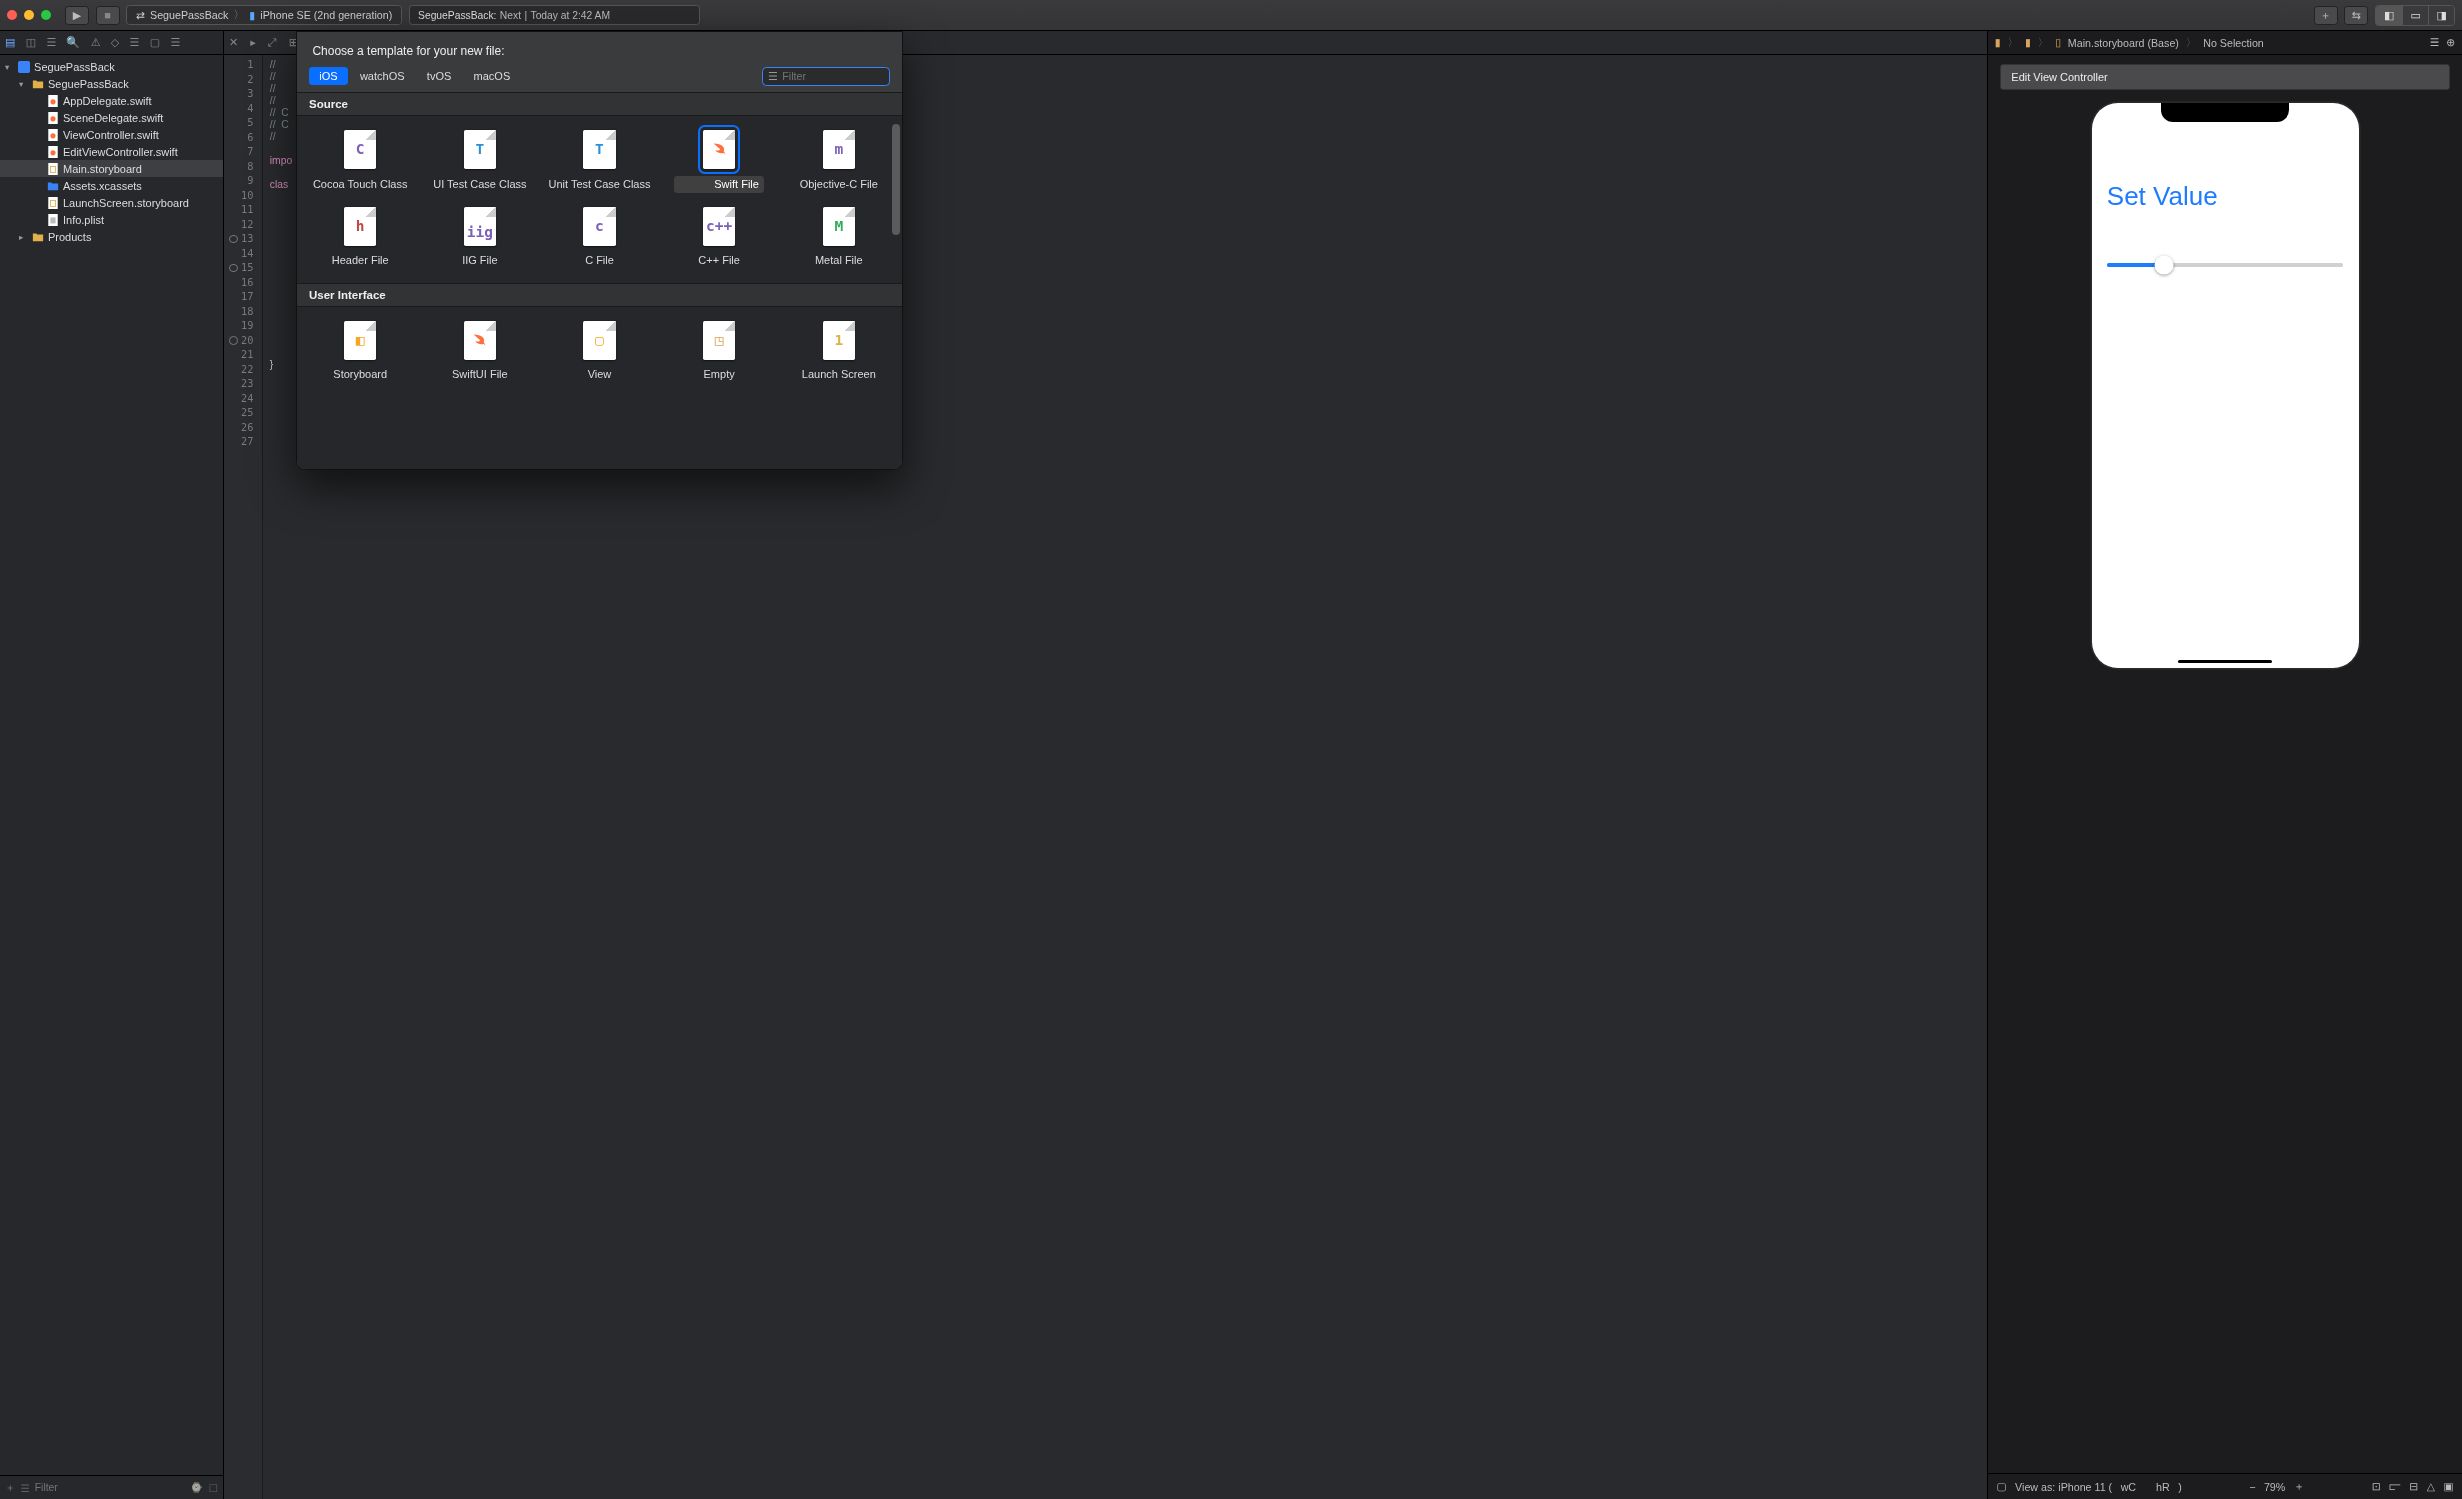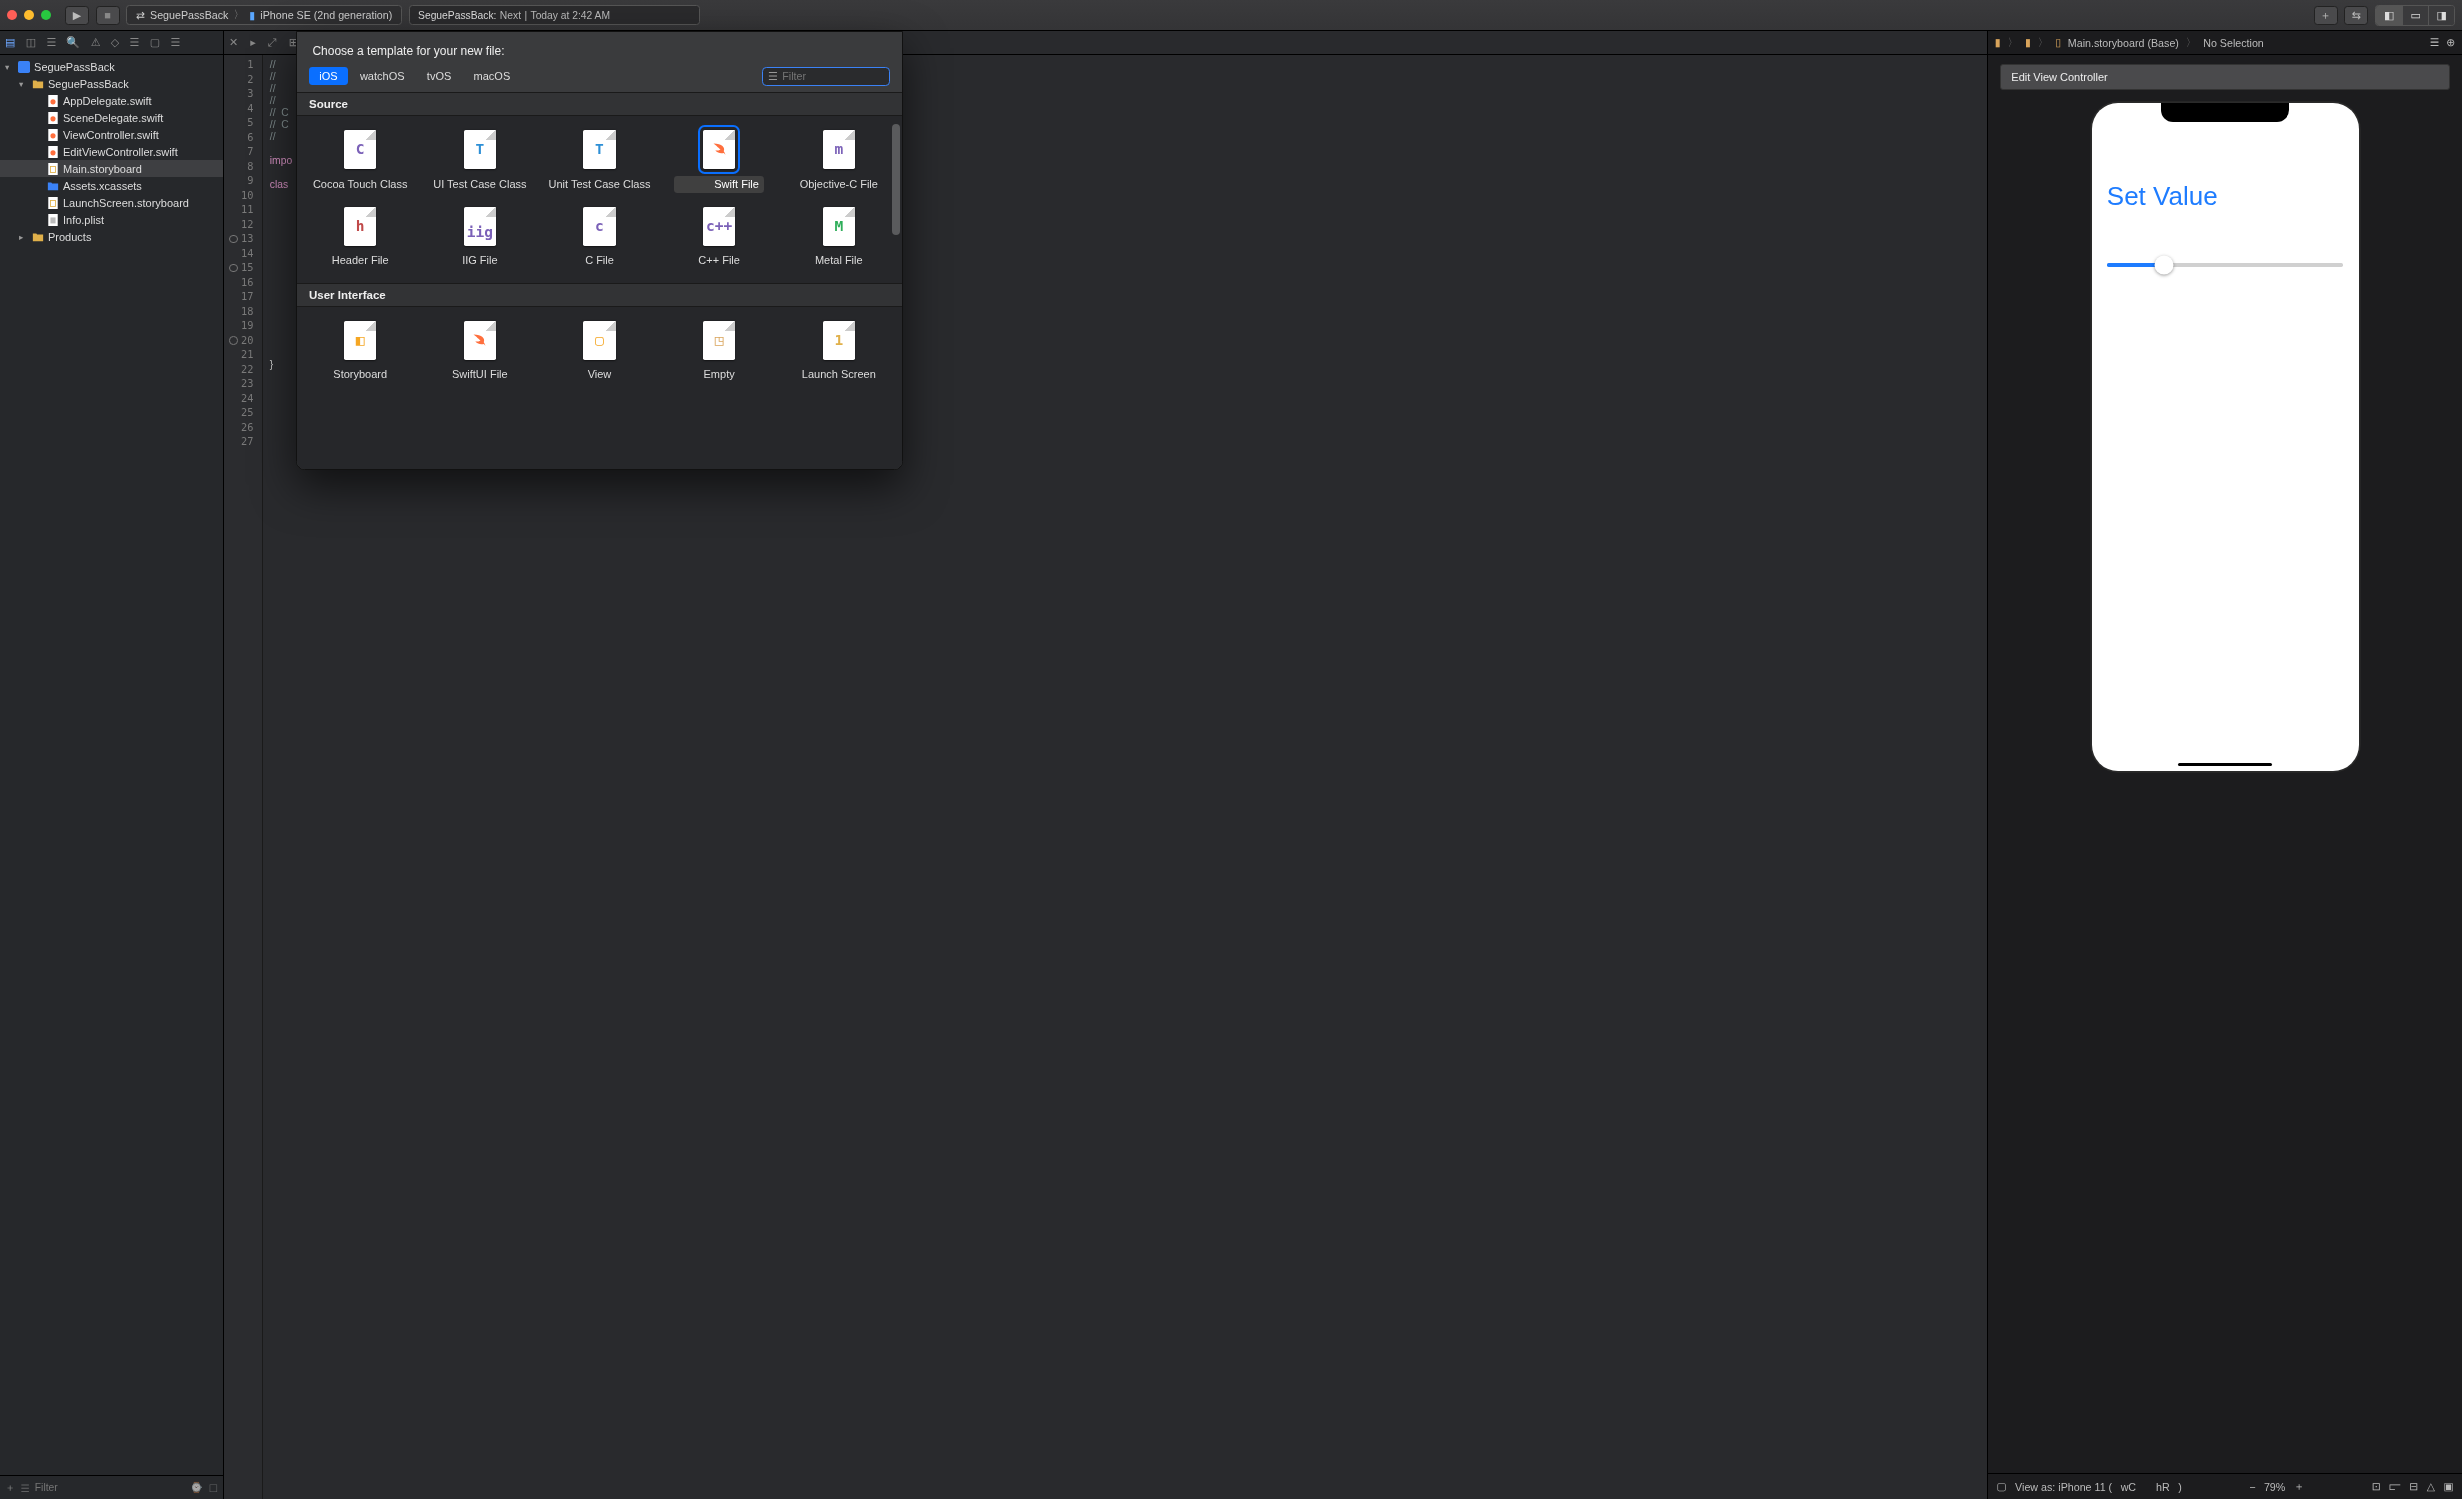--- a/index.html
+++ b/index.html
@@ -49,21 +49,21 @@
 .gutter .ln .bp { position:absolute; left:5.1px; top:2.6px; width:8.5px;height:8.5px;border-radius:50%; border:1.3px solid #777;}
 .code { flex:1; padding:3.4px 6.8px; font:10.3px Menlo, monospace; color:#ccc; white-space:pre;}
 .code .cm{ color:#7f8c8d;} .code .kw{color:#d38ebf;} .code .br{color:#ccc;}
 
 
 .ibcol { width: 475px; background:#1c1c1e; border-left:0.9px solid #000; display:flex; flex-direction:column; }
 .ib-jump { height:24px; border-bottom:0.9px solid #000; display:flex; align-items:center; padding:0 6.8px; gap:6.8px; font-size:10.7px; color:#bbb;}
 .ib-jump .ra { color:#666; }
 .ib-scene { height:26px; margin:8.5px 12px 0; background:#4a4a4c; border:0.9px solid #333; border-radius:3px; display:flex; align-items:center; padding:0 10.3px; font-size:11px; color:#eee;}
 .ib-canvas { flex:1; position:relative; display:flex; justify-content:center; padding:13.7px 0 5.1px 0;}
-.phone { width:267px; height:668px; background:#fff; border-radius:26px; position:relative; box-shadow:0 0 0 1.7px #2a2a2a;}
+.phone { width:267px; height:565px; background:#fff; border-radius:26px; position:relative; box-shadow:0 0 0 1.7px #2a2a2a;}
 .notch { position:absolute; top:0; left:50%; transform:translateX(-50%); width:128px; height:19px; background:#000; border-bottom-left-radius:12px; border-bottom-right-radius:12px;}
 .phone-body { position:absolute; left:8.5px; right:8.5px; top:31px; bottom:20.5px;}
 .btn-set { color:#1e7cff; font-size:26px; font-weight:500; padding: 47px 0 0 6.8px;}
 .slider { margin: 51px 6.8px 0; height:3.4px; background:#d0d0d0; border-radius:1.7px; position:relative;}
 .slider::before{ content:""; position:absolute; left:0; top:0; width:24%; height:100%; background:#1e7cff; border-radius:1.7px;}
 .thumb { position:absolute; left:24%; top:50%; transform:translate(-50%,-50%); width:19px;height:19px;border-radius:50%;background:#fff; box-shadow:0 0.9px 3.4px rgba(0,0,0,.4);}
 .home-ind{ position:absolute; bottom:5.1px; left:50%; transform:translateX(-50%); width:94px; height:3.4px; background:#000; border-radius:2.6px;}
 .ib-bottom { height:26px; border-top:0.9px solid #000; display:flex; align-items:center; padding:0 8.5px; gap:8.5px; font-size:10.7px; color:#bbb;}
 .ib-bottom .sp{flex:1;}
 

